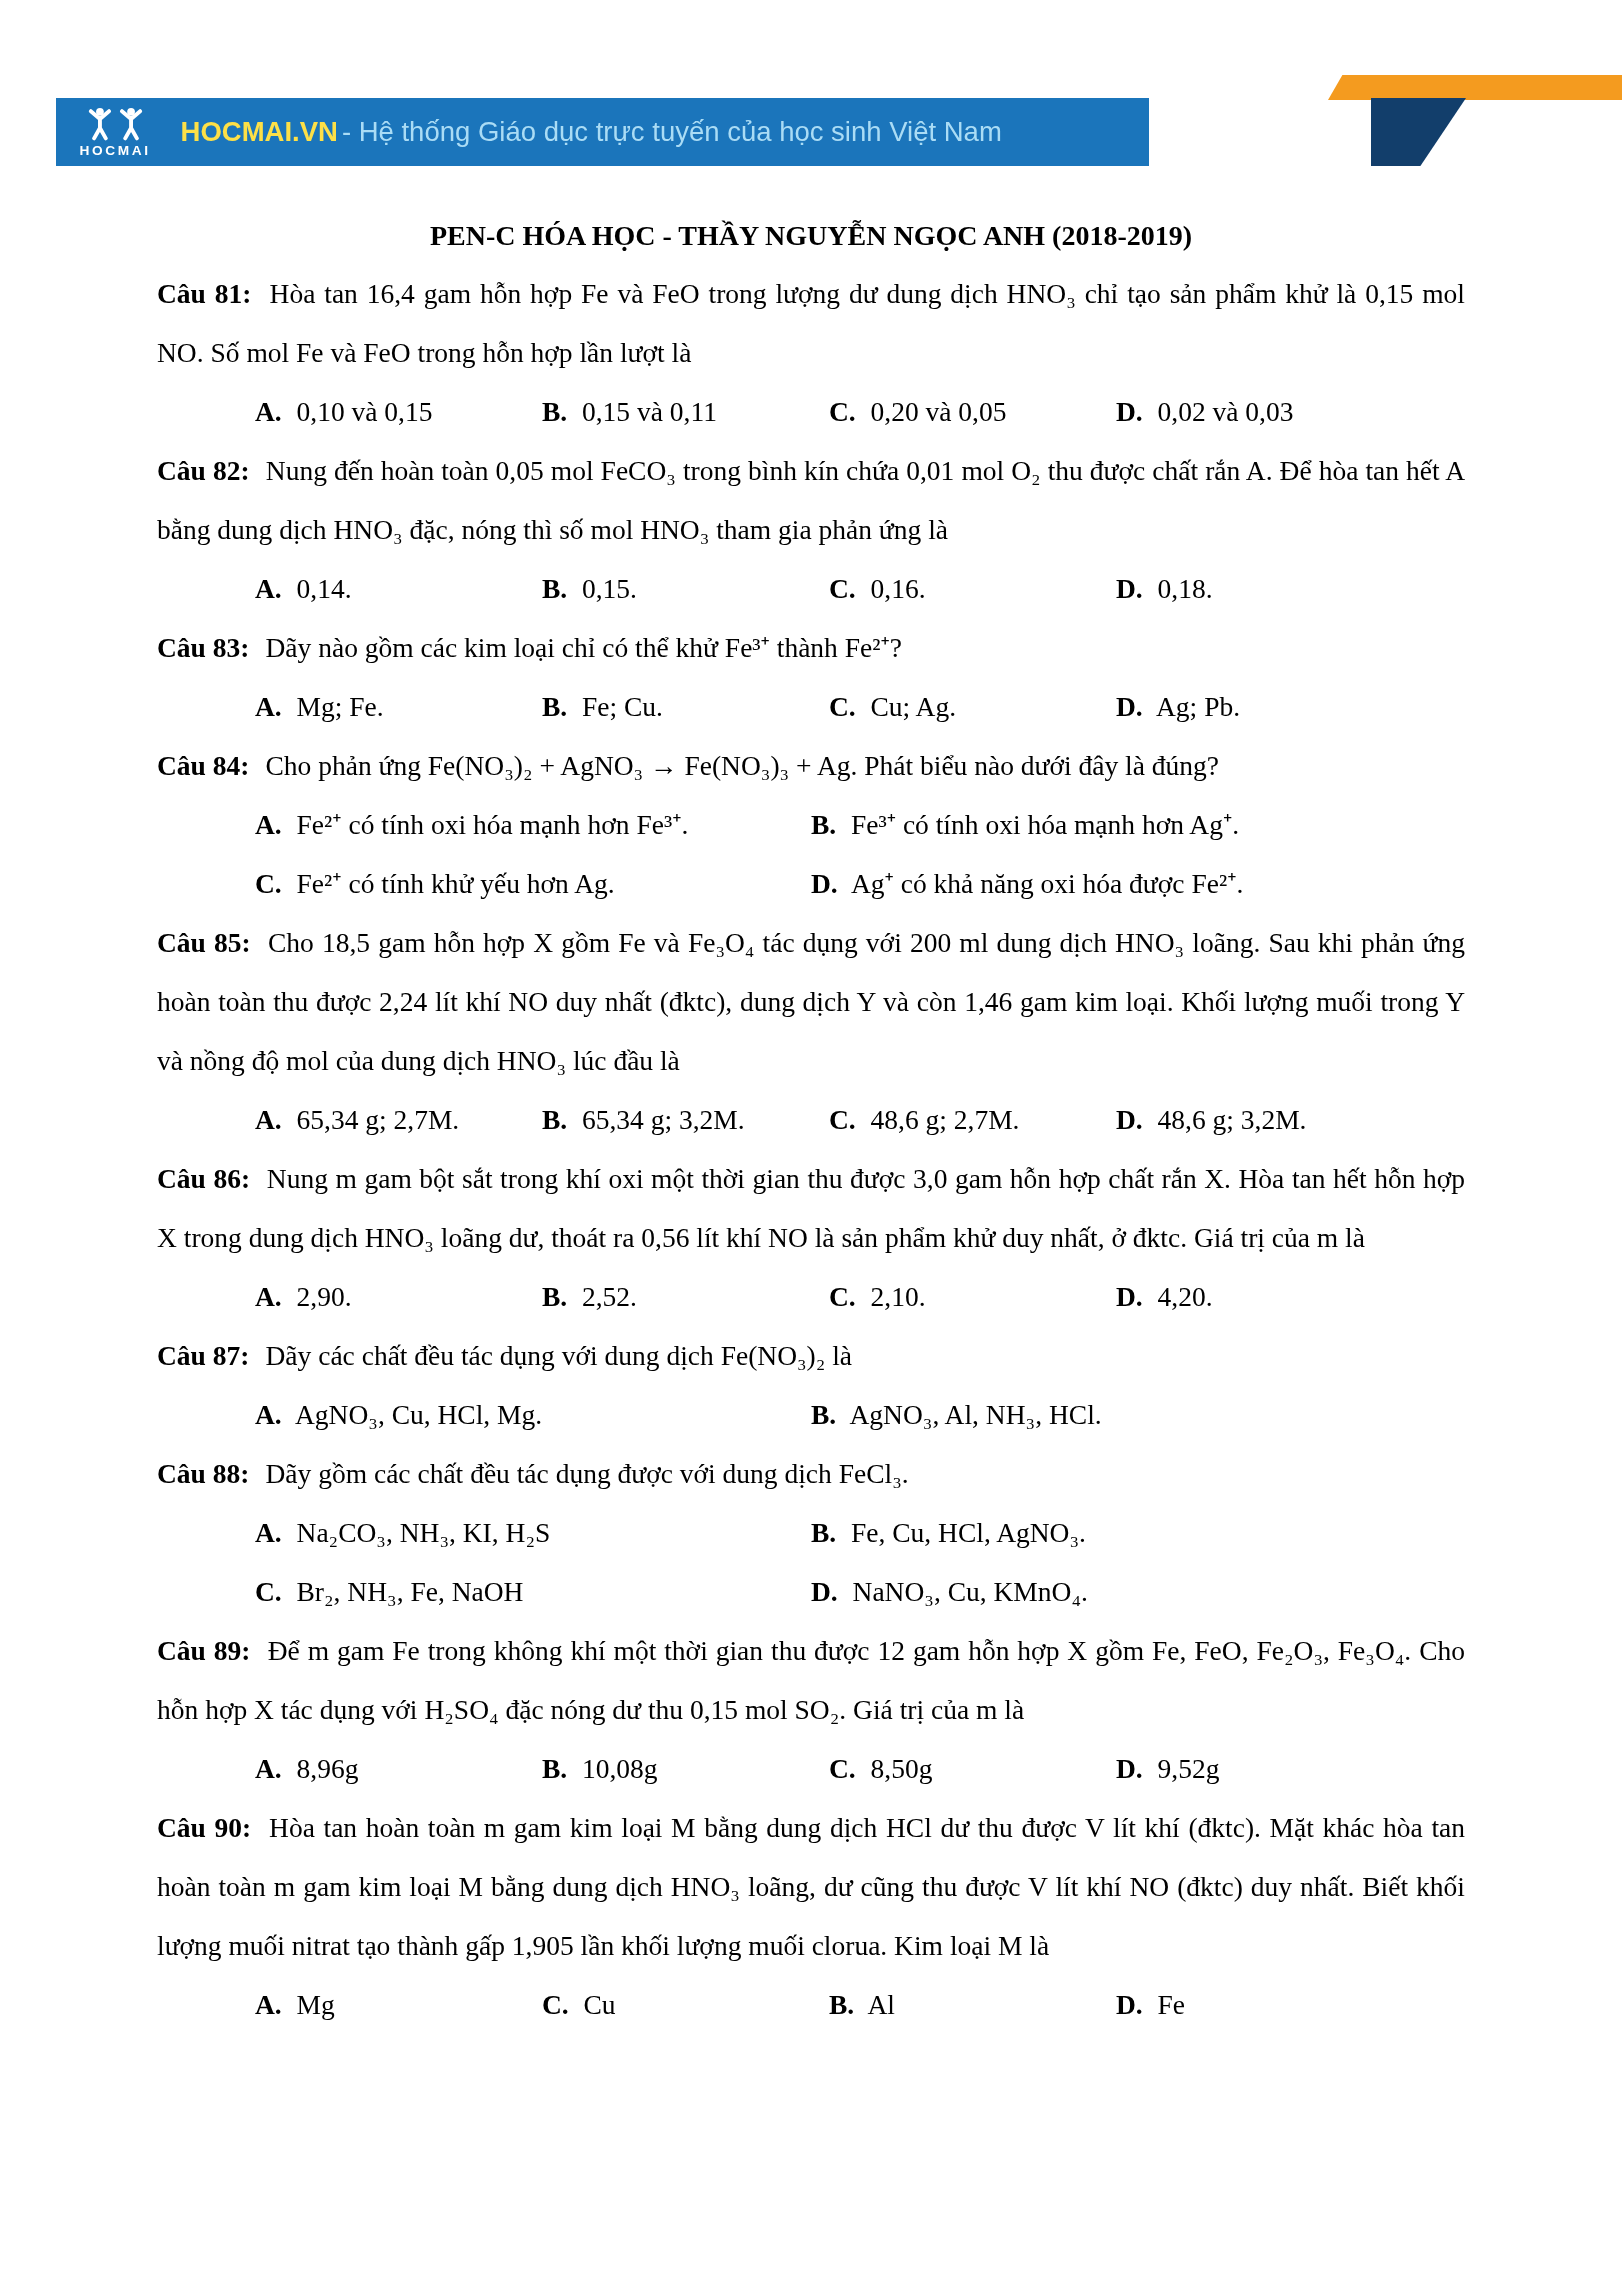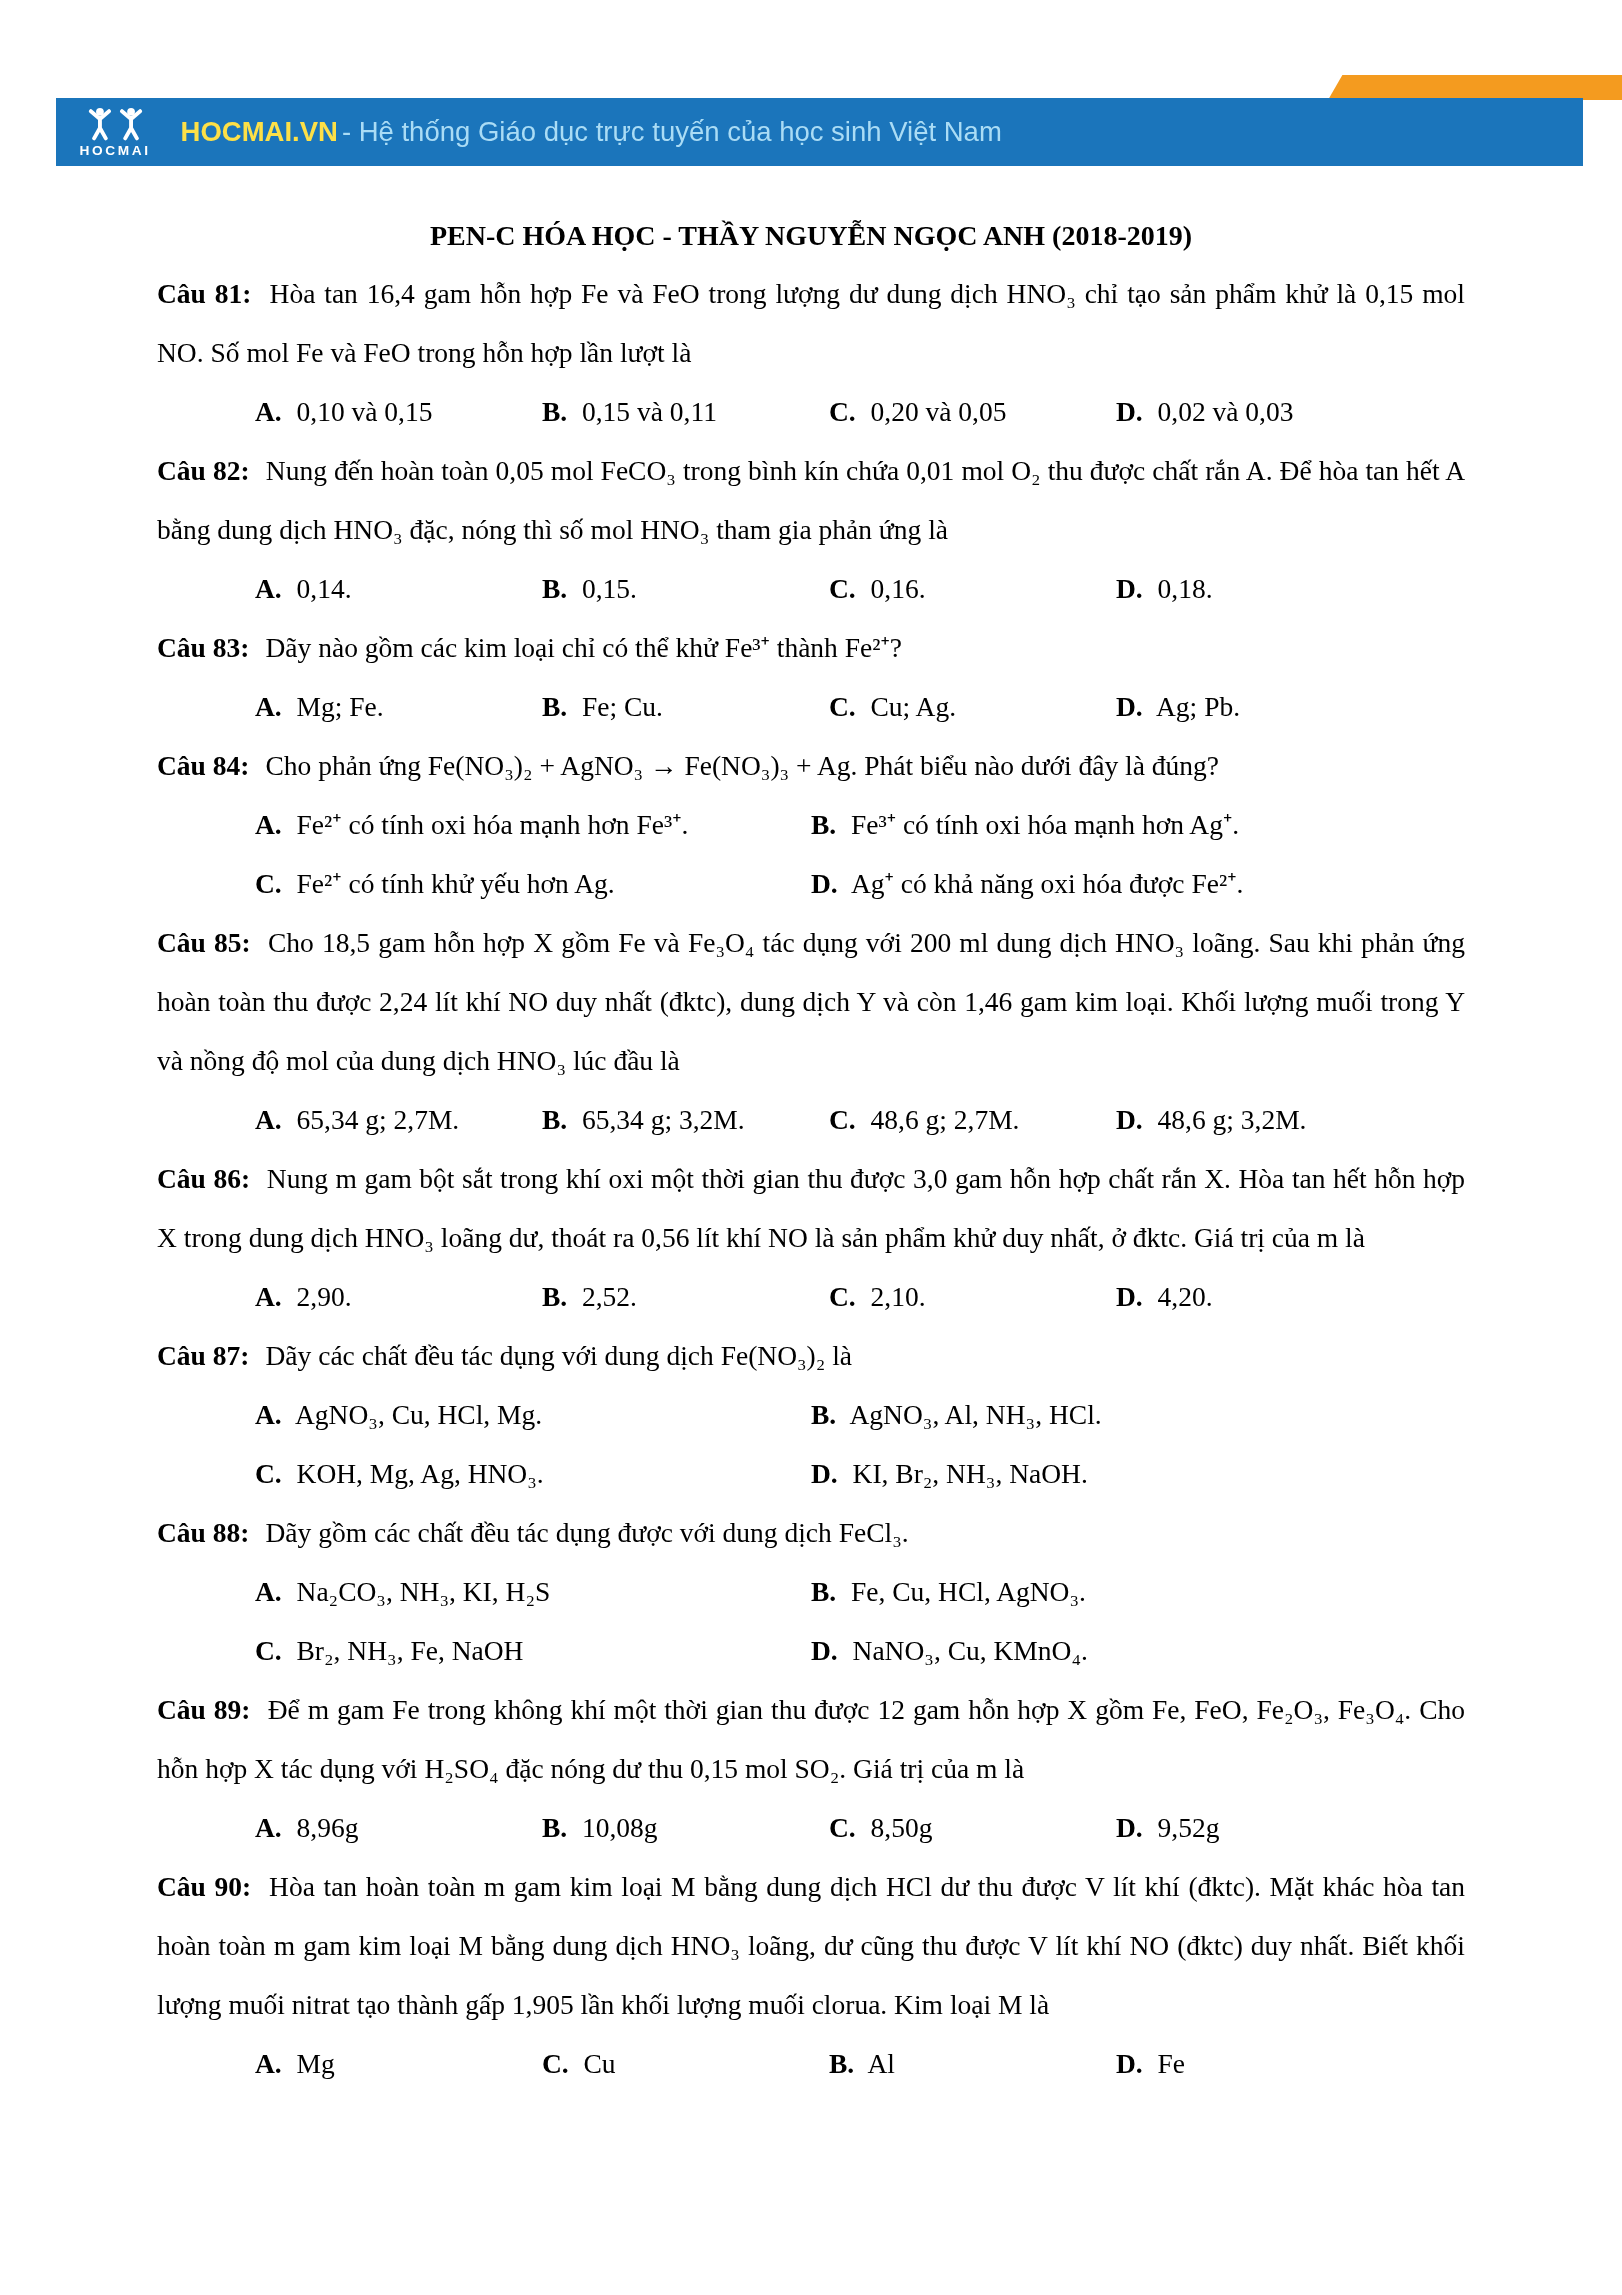--- a/index.html
+++ b/index.html
@@ -18,21 +18,21 @@
   .accent-orange {
     position:absolute;
     top:75px; left:1328px; right:0;
     height:25px;
     background:#f49b1f;
     clip-path:polygon(14.4px 0, 100% 0, 100% 100%, 0 100%);
   }
   .banner {
     position:absolute;
     top:98px; left:56px;
-    width:1527px; height:68px;
+    width:1093px; height:68px;
     background:#1b75bb;
     display:flex;
     align-items:center;
     gap:26px;
     padding-left:19.6px;
     font-family:"Liberation Sans", sans-serif;
   }
   .banner-dark {
     position:absolute;
     top:98px; left:1371px;
@@ -169,24 +169,20 @@
         <span class="opt"><b>D.</b> <span>4,20.</span></span>
       </div>
     </section>
 
     <section>
       <p class="qtext"><b class="qlabel">Câu 87:</b> <span>Dãy các chất đều tác dụng với dung dịch Fe(NO₃)₂ là</span></p>
       <div class="opt-row two">
         <span class="opt"><b>A.</b> <span>AgNO₃, Cu, HCl, Mg.</span></span>
         <span class="opt"><b>B.</b> <span>AgNO₃, Al, NH₃, HCl.</span></span>
       </div>
-      <div class="opt-row two">
-        <span class="opt"><b>C.</b> <span>KOH, Mg, Ag, HNO₃.</span></span>
-        <span class="opt"><b>D.</b> <span>KI, Br₂, NH₃, NaOH.</span></span>
-      </div>
     </section>
 
     <section>
       <p class="qtext"><b class="qlabel">Câu 88:</b> <span>Dãy gồm các chất đều tác dụng được với dung dịch FeCl₃.</span></p>
       <div class="opt-row two">
         <span class="opt"><b>A.</b> <span>Na₂CO₃, NH₃, KI, H₂S</span></span>
         <span class="opt"><b>B.</b> <span>Fe, Cu, HCl, AgNO₃.</span></span>
       </div>
       <div class="opt-row two">
         <span class="opt"><b>C.</b> <span>Br₂, NH₃, Fe, NaOH</span></span>

